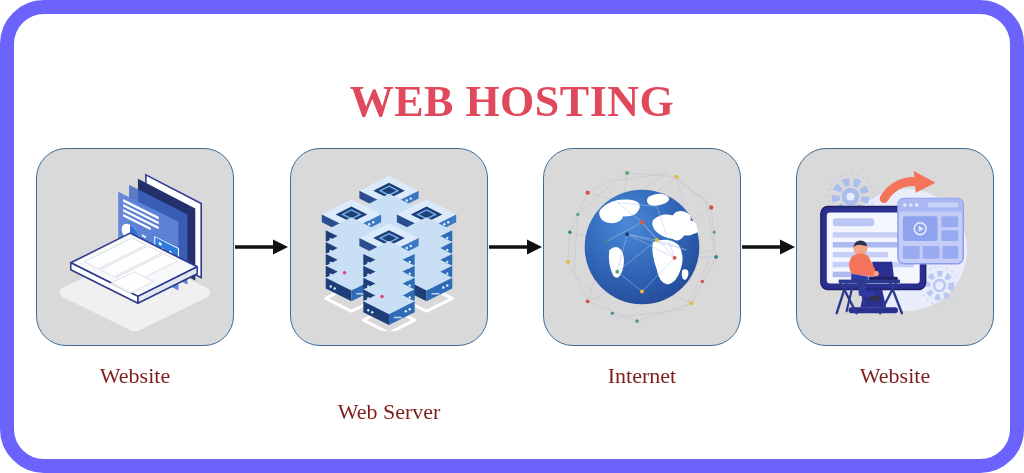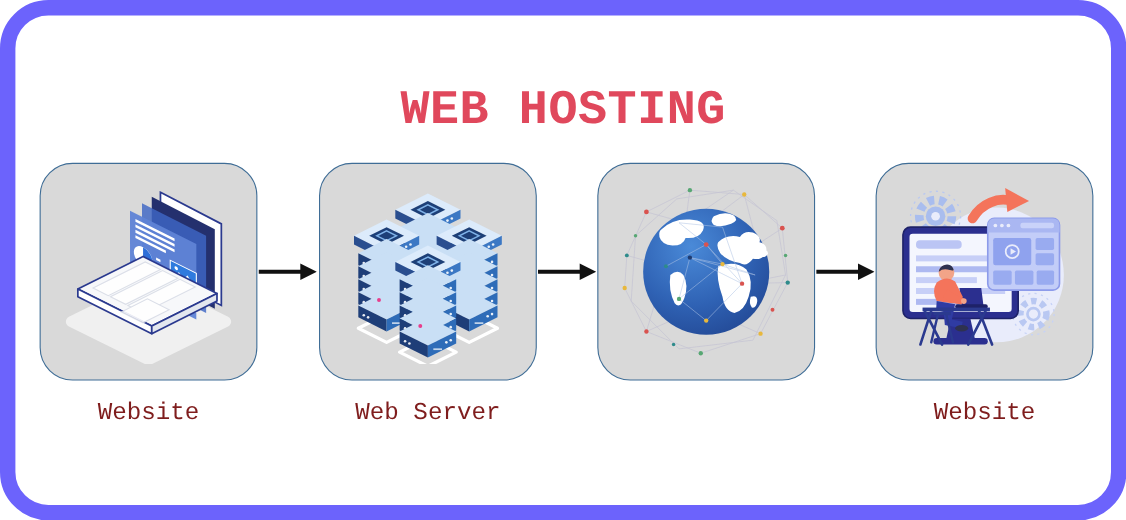--- a/index.html
+++ b/index.html
@@ -1,20 +1,20 @@
 <!DOCTYPE html>
 <html><head>
 <meta charset="utf-8">
 <style>
   html,body{margin:0;padding:0;background:#ffffff;}
   .stage{
     position:relative;
     width:1024px;height:473px;
     box-sizing:border-box;
-    font-family:Liberation Mono, monospace;
+    font-family:Liberation Serif, serif;
     background:#ffffff;
     overflow:hidden;
   }
   .frame{
     position:absolute;left:0;top:0;right:0;bottom:0;
     box-sizing:border-box;
     border:14px solid #6C63FC;
     border-radius:44px;
     background:#ffffff;
   }
@@ -45,21 +45,21 @@
   .a1{left:235px;} .a2{left:489px;} .a3{left:742px;}
   .label{
     position:absolute;
     top:360px;
     width:198px;
     text-align:center;
     font-size:22px;
     line-height:32px;
     color:#7f1d1d;
   }
-  .l1{left:36px;} .l2{left:290px;} .l3{left:543px;} .l4{left:796px;}
+  .l1{left:36px;} .l2{left:290px;margin-top:36px;} .l3{left:543px;} .l4{left:796px;}
   .label span{display:block;}
 </style>
 </head>
 <body>
 
 <div class="stage">
   <div class="frame"></div>
 
   <div class="title">WEB HOSTING</div>
 
@@ -329,16 +329,20 @@
     <line x1="0" y1="11" x2="41" y2="11" stroke="#111111" stroke-width="3.6"></line>
     <polygon points="38,3.5 53,11 38,18.5" fill="#111111"></polygon>
   </svg>
 
   <div class="label l1">
     <span>Website</span>
   </div>
   <div class="label l2">
     <span>Web Server</span>
   </div>
+  <div class="label l3">
+    <span>Internet</span>
+    <span></span>
+  </div>
   <div class="label l4">
     <span>Website</span>
   </div>
 </div>
 
 </body></html>

